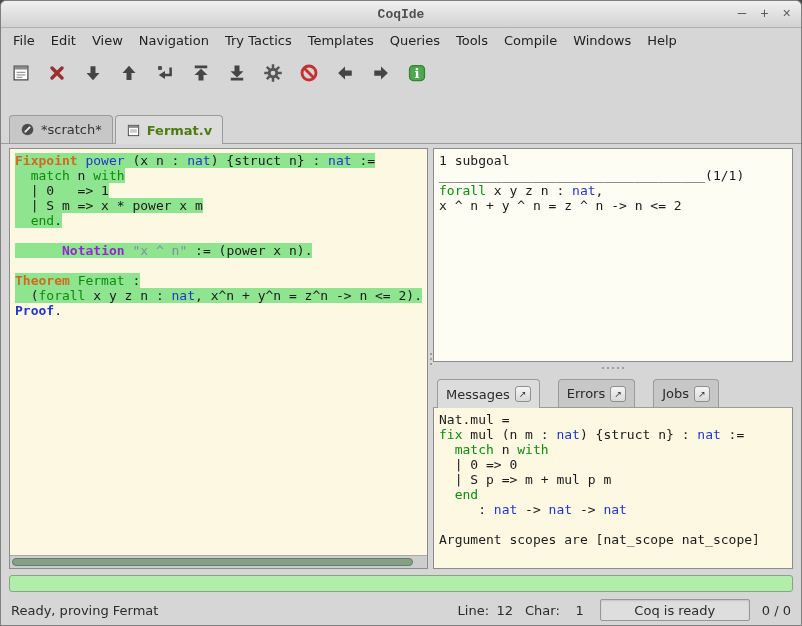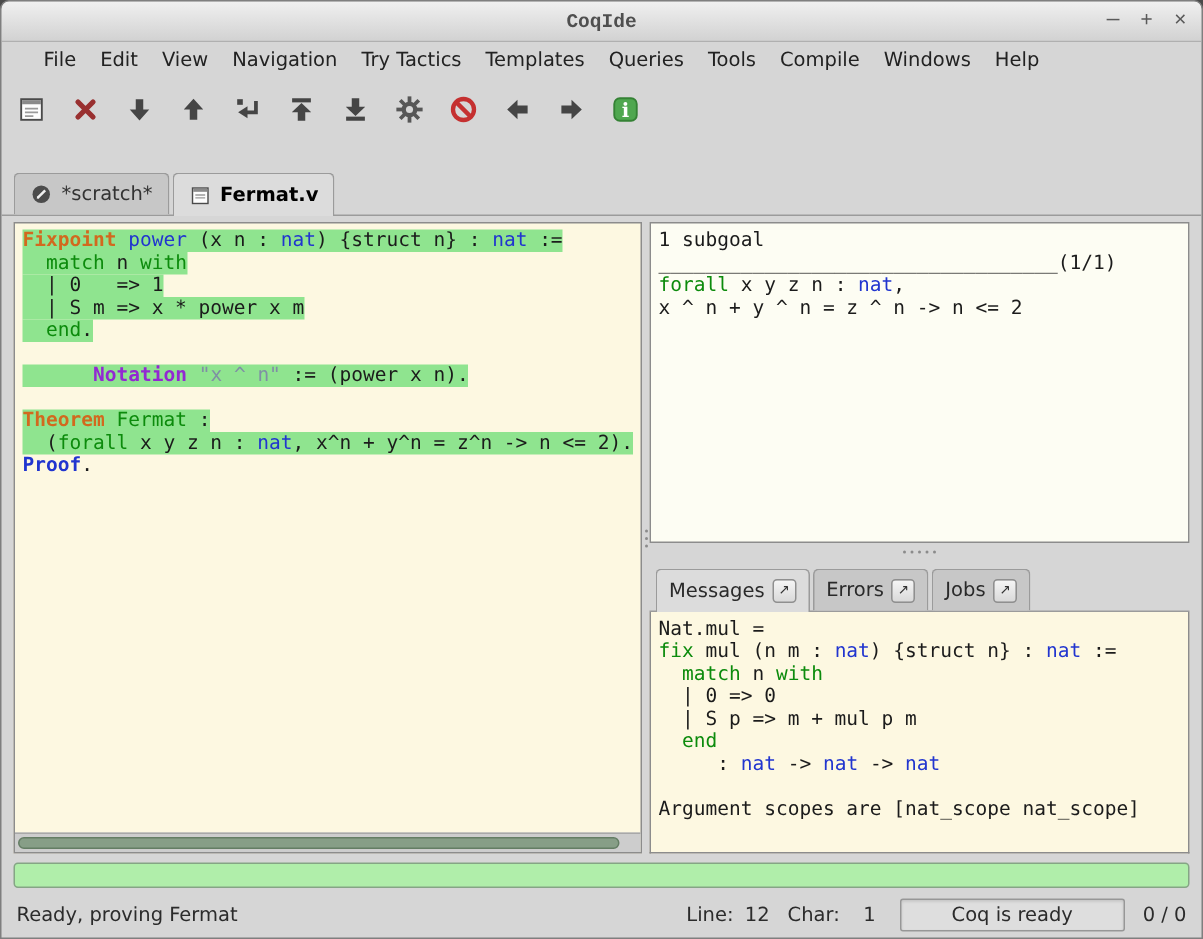--- a/index.html
+++ b/index.html
@@ -9,32 +9,32 @@
             border-radius:6px 6px 0 0; overflow:hidden; display:flex; flex-direction:column; }
 
   
   .titlebar { flex:0 0 27px; background:linear-gradient(#f0f0f0,#d2d2d2); border-bottom:1px solid #b0b0b0;
               position:relative; display:flex; align-items:center; justify-content:center; border-radius:5px 5px 0 0;font-family:Liberation Mono, monospace; }
   .titlebar .title { font-weight:bold; font-size:13px; color:#4f4f4f; }
   .win-controls { position:absolute; right:10px; top:0; height:100%; display:flex; align-items:center; gap:14px; }
   .win-controls span { color:#5a5a5a; font-size:14px; line-height:1; }
 
   
-  .menubar { flex:0 0 25px; display:flex; align-items:center; padding:0 20px; }
+  .menubar { flex:0 0 25px; display:flex; align-items:center; padding:0 4px; }
   .menubar span { padding:3px 8px; font-size:13px; color:#222; }
 
   
   .toolbar { flex:0 0 40px; display:flex; align-items:center; padding:0 6px; gap:8px; }
   .tbtn { width:28px; height:28px; display:flex; align-items:center; justify-content:center; border-radius:3px; }
 
   
   .tabbar { flex:0 0 36px; display:flex; align-items:flex-end; padding:6px 8px 0; border-bottom:1px solid #9b9b9b; gap:2px; }
   .tab { display:flex; align-items:center; gap:6px; padding:0 10px; font-size:13px; height:28px;
          background:var(--tab-inactive-bg); border:1px solid #9b9b9b; border-bottom:none; border-radius:4px 4px 0 0; color:#333;margin-top:16px; }
-  .tab.active { background:var(--tab-active-bg); margin-bottom:-1px; height:29px; font-weight:bold; color:#000000; }
+  .tab.active { background:var(--tab-active-bg); margin-bottom:-1px; height:29px; font-weight:bold; color:#4d7c0f; }
 
   
   .main { flex:1 1 auto; display:flex; padding:4px 8px; min-height:0; }
   .editor-pane { flex:0 0 400px; border:1px solid var(--pane-border); background:var(--editor-bg);
                  display:flex; flex-direction:column; min-height:0; }
   .code { font-family:"DejaVu Sans Mono", monospace; font-size:13px; color:#1b1b1b; padding:4px 5px;
           overflow:hidden; flex:1 1 auto; }
   .cl { white-space:pre; height:15px; line-height:15px; }
   .proc { background:var(--processed-bg); }
   .tok-k { color:var(--keyword-green); }
@@ -51,21 +51,21 @@
   .vsplit { flex:0 0 5px; display:flex; align-items:center; justify-content:center; }
   .grip-v { width:2px; height:2px; background:#8b8b8b; border-radius:50%;
             box-shadow:0 -5px 0 #8b8b8b, 0 5px 0 #8b8b8b; }
 
   .right-col { flex:1 1 auto; display:flex; flex-direction:column; min-width:0; }
   .goals-pane { flex:0 0 214px; border:1px solid var(--pane-border); background:var(--goals-bg); overflow:hidden; display:flex; }
   .hsplit { flex:0 0 12px; display:flex; align-items:center; justify-content:center; }
   .grip-h { width:2px; height:2px; background:#8b8b8b; border-radius:50%;
             box-shadow:-10px 0 0 #8b8b8b, -5px 0 0 #8b8b8b, 5px 0 0 #8b8b8b, 10px 0 0 #8b8b8b; }
 
-  .msg-tabbar { flex:0 0 34px; display:flex; align-items:flex-end; padding-left:4px; border-bottom:1px solid #9b9b9b; gap:2px; }
+  .msg-tabbar { flex:0 0 34px; display:flex; align-items:flex-end; padding-left:4px; border-bottom:1px solid #9b9b9b; gap:18px; }
   .msg-tab { display:flex; align-items:center; gap:5px; padding:0 8px; height:28px; font-size:13px; color:#2a2a2a;
              border:1px solid #9b9b9b; border-bottom:none; border-radius:4px 4px 0 0; background:var(--tab-inactive-bg); }
   .msg-tab.active { background:var(--tab-active-bg); margin-bottom:-1px; height:29px; }
   .detach { width:16px; height:16px; border:1px solid #8f8f8f; border-radius:3px;
             background:linear-gradient(#f5f5f5,#d9d9d9); font-size:9px; display:flex; align-items:center; justify-content:center; color:#333; }
 
   .messages-pane { flex:1 1 auto; border:1px solid var(--pane-border); border-top:none; background:var(--editor-bg);
                    overflow:hidden; display:flex; min-height:0; }
 
   

